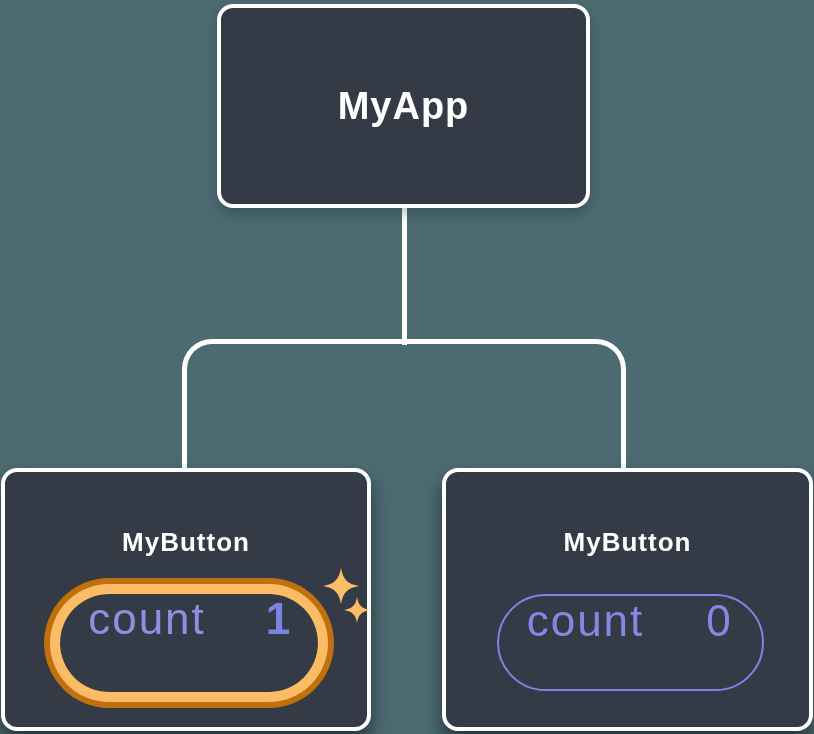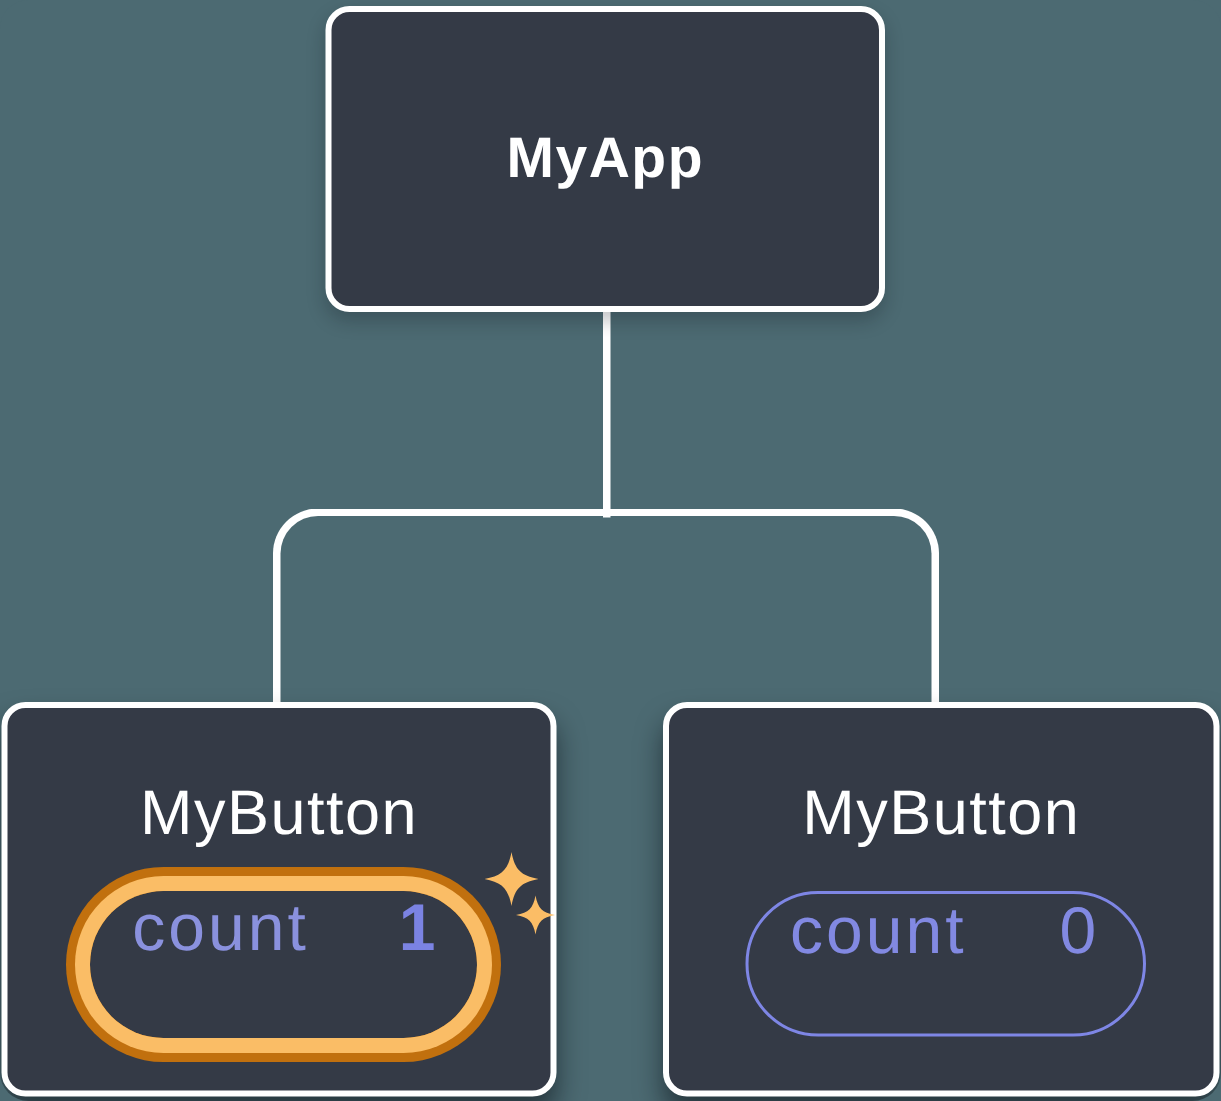--- a/index.html
+++ b/index.html
@@ -1,18 +1,18 @@
 <!DOCTYPE html>
 <html><head>
 <meta charset="utf-8">
 <style>
   html,body{margin:0;padding:0;background:#4C6A72;}
   .canvas{
     position:relative;width:814px;height:734px;background:#4C6A72;
-    overflow:hidden;font-family:"Liberation Sans",sans-serif;border-radius:19px;
+    overflow:hidden;font-family:"Liberation Sans",sans-serif;
   }
   
   .connector-stub{
     position:absolute;left:402px;top:204px;width:5px;height:141px;background:#FFFFFF;
   }
   .connector-bracket{
     position:absolute;left:182px;top:339px;width:444px;height:129px;
     box-sizing:border-box;border:5px solid #FFFFFF;border-bottom:none;
     border-radius:30px 30px 0 0;
   }
@@ -28,21 +28,21 @@
   }
   .root-label{color:#FFFFFF;font-size:38px;font-weight:600;letter-spacing:1px;}
   .node-child{
     top:468px;width:370px;height:263px;
     box-shadow:0 12px 18px rgba(10,14,20,0.55);
   }
   .node-left{left:1px;}
   .node-right{left:442px;width:371px;}
   .child-title{
     position:absolute;top:50px;left:0;right:0;text-align:center;
-    color:#FFFFFF;font-size:42px;font-weight:400;letter-spacing:1px;line-height:40px;
+    color:#FFFFFF;font-size:26px;font-weight:700;letter-spacing:1px;line-height:40px;
   }
   
   .pill{
     position:absolute;top:122px;display:flex;align-items:flex-start;
     box-sizing:border-box;overflow:hidden;
   }
   .pill-highlight{
     left:55px;width:258px;height:98px;border-radius:60px;
     box-shadow:0 0 0 10px #FABD66,0 0 0 16px #C1700E;
   }

